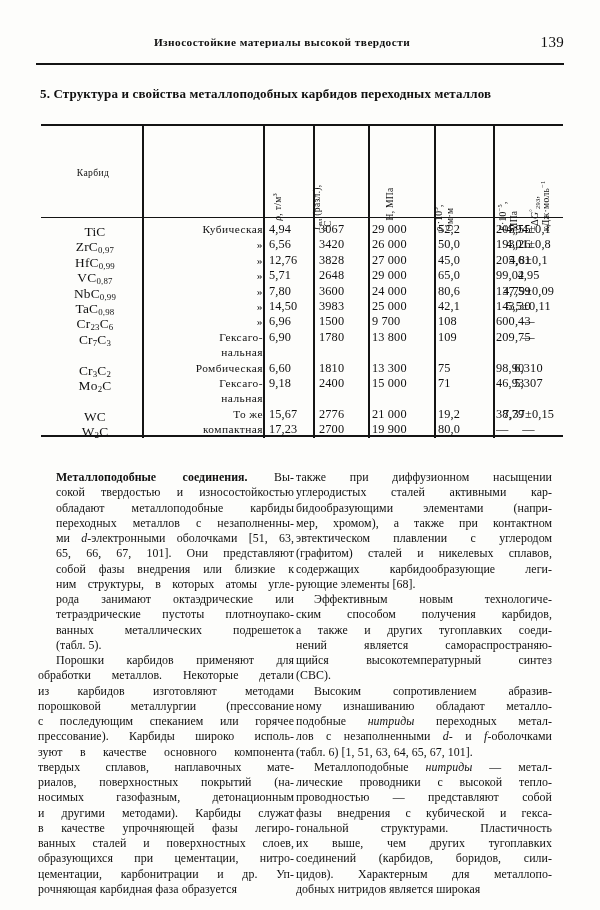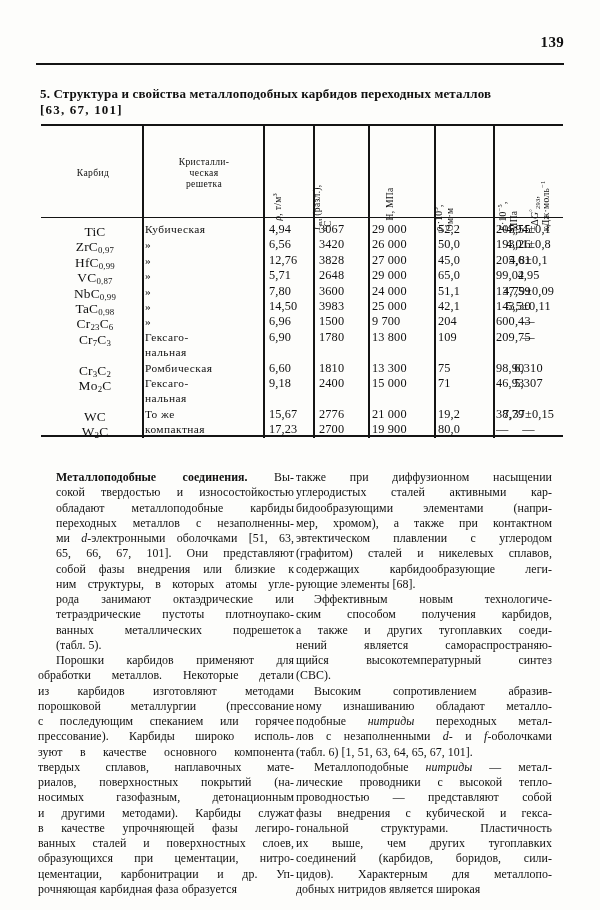--- a/index.html
+++ b/index.html
@@ -39,21 +39,21 @@
     font-size: 11.3px;
     font-weight: bold;
     letter-spacing: 0.45px;
     white-space: nowrap;
   }
   .runhead-folio {
     position: absolute;
     right: 0;
     top: -2px;
     font-size: 15px;
-    font-weight: bold;
+    font-weight: normal;
     letter-spacing: 0.3px;
     margin-left: 19px;
   }
   .runhead-rule {
     position: absolute;
     left: 36px;
     top: 63px;
     width: 528px;
     height: 2.4px;
     background: #141414;
@@ -118,21 +118,21 @@
   }
   .col-formula div { height: 15.4px; }
 
   .col-lattice {
     position: absolute;
     left: 104px;
     top: 98px;
     width: 118px;
     font-size: 11.4px;
     line-height: 15.4px;
-    text-align: left;
+    text-align: right;
     letter-spacing: 0.45px;
   }
   .col-lattice div { height: 15.4px; }
 
   .numcol {
     position: absolute;
     top: 98px;
     font-size: 12.3px;
     line-height: 15.4px;
     letter-spacing: 0.15px;
@@ -164,49 +164,44 @@
     white-space: pre-wrap;
   }
   .lastline { text-align-last: left; }
 </style>
 </head>
 <body>
 
 <div class="page">
 
   <div class="runhead">
+    <div class="runhead-title">Износостойкие материалы высокой твердости</div>
     <div class="runhead-folio">139</div>
   </div>
   <div class="runhead-rule"></div>
 
   <div class="tbl-caption">
     <span>5. Структура и свойства металлоподобных карбидов переходных металлов</span>
-    <span class="ln2">[63, 67, 101]</span>
   </div>
 
   <div class="tbl">
 
     <div class="rule h" style="top:0;"></div>
     <div class="rule h thin" style="top:93px;"></div>
     <div class="rule h" style="top:311px;"></div>
 
     <div class="rule v" style="left:101px;"></div>
     <div class="rule v" style="left:222px;"></div>
     <div class="rule v" style="left:272px;"></div>
     <div class="rule v" style="left:327px;"></div>
     <div class="rule v" style="left:393px;"></div>
     <div class="rule v" style="left:452px;"></div>
 
     <div class="hdr-cell" style="left:8px; top:43px; width:88px;">Карбид</div>
 
-    <div class="hdr-cell" style="left:108px; top:32px; width:110px;">
-      <div>Кристалли-</div>
-      <div>ческая</div>
-      <div>решетка</div>
-    </div>
 
     <div class="hdr-rot" style="left:243px; top:86px;">
       <i>ρ</i>, т/м<sup>3</sup>
     </div>
 
     <div class="hdr-rot" style="left:292px; top:86px;">
       <i>T</i><sub>пл</sub> (разл.),<br>°C
     </div>
 
     <div class="hdr-rot" style="left:355px; top:86px;">
@@ -305,23 +300,23 @@
         <div>15 000</div>
         <div>&nbsp;</div>
         <div>21 000</div>
         <div>19 900</div>
       </div>
     <div class="numcol num-r" style="left:397px; width:50px;">
         <div>52,2</div>
         <div>50,0</div>
         <div>45,0</div>
         <div>65,0</div>
-        <div>51,1</div>
+        <div>80,6</div>
         <div>42,1</div>
-        <div>204</div>
+        <div>108</div>
         <div>109</div>
         <div>&nbsp;</div>
         <div>75</div>
         <div>71</div>
         <div>&nbsp;</div>
         <div>19,2</div>
         <div>80,0</div>
       </div>
     <div class="numcol num-c" style="left:455px; width:65px;">
         <div>4,94±0,1</div>

